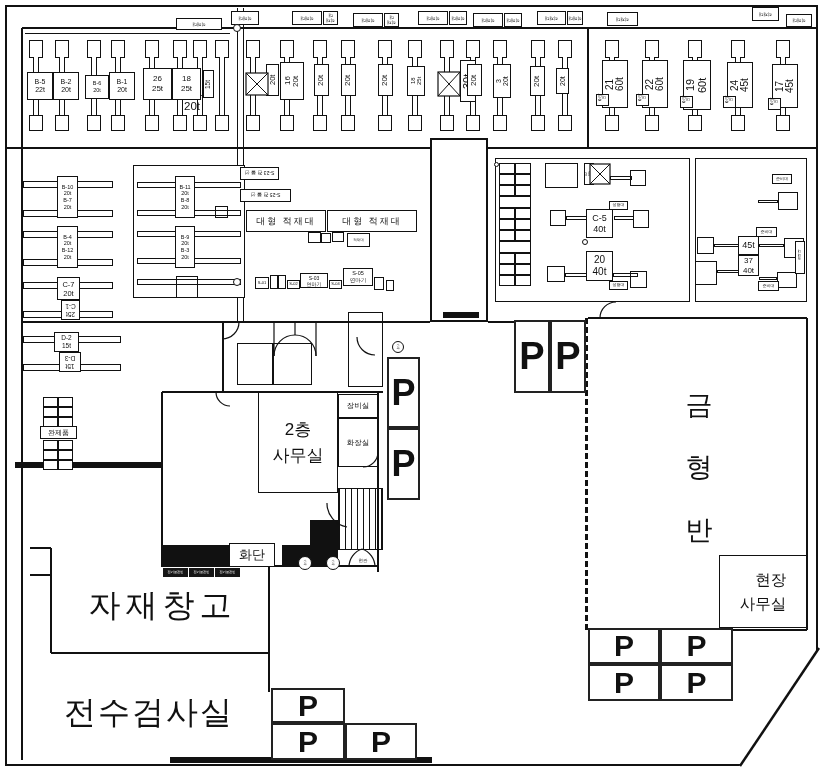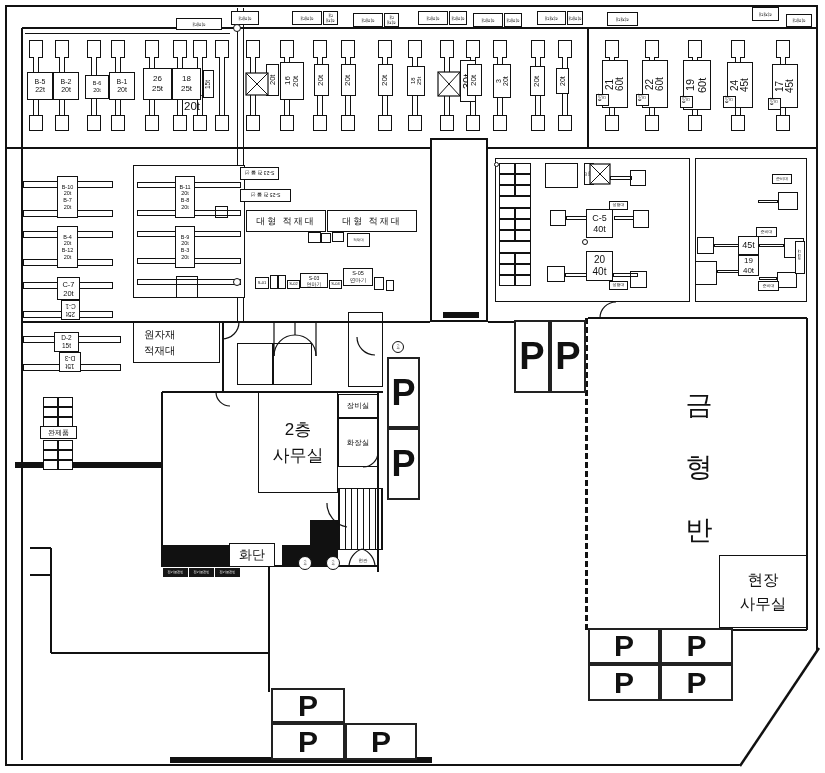--- a/index.html
+++ b/index.html
@@ -33,30 +33,30 @@
 <div id="plan">
   <div class="abs" id="outer"></div>
   <div class="abs" id="stairs"></div>
   <div class="abs" id="dashwall"></div>
 
   <div class="static" style="left:258px;top:392px;width:80px;height:101px;font-size:17px;line-height:1.5;border:1.2px solid #111;background:#fff;z-index:2;">2층
 사무실</div>
   <div class="static" style="left:338px;top:394px;width:40px;height:24px;font-size:7.5px;border:1px solid #111;background:#fff;z-index:2;">장비실</div>
   <div class="static" style="left:338px;top:418px;width:40px;height:49px;font-size:7.5px;border:1px solid #111;background:#fff;z-index:2;">화장실</div>
   <div class="static" style="left:229px;top:543px;width:46px;height:24px;font-size:13px;border:1.5px solid #111;background:#fff;z-index:4;">화단</div>
+  <div class="static" style="left:55px;top:583px;width:215px;height:46px;font-size:32px;letter-spacing:5px;">자재창고</div>
+  <div class="static" style="left:25px;top:690px;width:248px;height:46px;font-size:32px;letter-spacing:2px;">전수검사실</div>
   <div class="static" style="left:670px;top:370px;width:58px;height:195px;font-size:27px;line-height:2.3;">금
 형
 반</div>
-  <div class="static" style="left:719px;top:555px;width:88px;height:73px;font-size:15.5px;line-height:1.5;border:1.5px solid #111;background:#fff;z-index:2;">현장
+  <div class="static" style="left:719px;top:555px;width:88px;height:73px;font-size:15.5px;line-height:1.5;border:1.5px solid #111;background:#fff;z-index:2;text-align:right;">현장
 사무실</div>
   <div class="static" style="left:651px;top:162px;width:18px;height:131px;font-size:11px;line-height:3.7;border:1px solid #111;background:#fff;z-index:2;">원
 자
 재</div>
-  <div class="static" style="left:133px;top:322px;width:87px;height:41px;font-size:10.5px;line-height:1.45;border:1.2px solid #111;background:#fff;justify-content:flex-start;text-align:left;padding-left:10px;z-index:2;">원자재
-적재대</div>
   <div class="static" style="left:40px;top:426px;width:37px;height:13px;font-size:7px;border:1px solid #111;background:#fff;z-index:3;">완제품</div>
   <div class="static" style="left:246px;top:210px;width:80px;height:22px;font-size:9px;letter-spacing:2px;border:1.2px solid #111;background:#fff;z-index:2;">대형 적재대</div>
   <div class="static" style="left:327px;top:210px;width:90px;height:22px;font-size:9px;letter-spacing:2px;border:1.2px solid #111;background:#fff;z-index:2;">대형 적재대</div>
   <div class="static" style="left:184px;top:84px;width:34px;height:30px;font-size:11.5px;line-height:1.25;justify-content:flex-start;text-align:left;z-index:3;">C-1
 20t</div>
   <div class="abs" style="left:719px;top:186px;width:40px;height:32px;border:1.2px solid #111;background:#fff;z-index:2;">
     <div class="static" style="left:0;top:2px;width:100%;height:9px;font-size:6.5px;">23호기</div>
     <div class="static" style="left:0;top:11px;width:100%;height:19px;font-size:13px;">100t</div>
   </div>
   <div class="static" style="left:353px;top:556px;width:20px;height:9px;font-size:4.5px;z-index:4;">현관</div>
@@ -373,21 +373,21 @@
 연마기</div>
     <div class="lbl" style="left: 586px; top: 209px; width: 27px; height: 29px; font-size: 9px; border: 1px solid rgb(17, 17, 17); background: rgb(255, 255, 255); color: rgb(17, 17, 17);">C-5
 40t</div>
     <div class="lbl" style="left: 586px; top: 251px; width: 27px; height: 30px; font-size: 10px; border: 1px solid rgb(17, 17, 17); background: rgb(255, 255, 255); color: rgb(17, 17, 17);">20
 40t</div>
     <div class="lbl" style="left: 609px; top: 201px; width: 19px; height: 9px; font-size: 4px; border: 1px solid rgb(17, 17, 17); background: rgb(255, 255, 255); color: rgb(17, 17, 17);">성형대</div>
     <div class="lbl" style="left: 609px; top: 281px; width: 19px; height: 9px; font-size: 4px; border: 1px solid rgb(17, 17, 17); background: rgb(255, 255, 255); color: rgb(17, 17, 17);">성형대</div>
     <div class="lbl v" style="left: 584px; top: 163px; width: 10px; height: 22px; font-size: 3.5px; border: 1px solid rgb(17, 17, 17); background: rgb(255, 255, 255); color: rgb(17, 17, 17);">12
 10t</div>
     <div class="lbl" style="left: 738px; top: 236px; width: 21px; height: 19px; font-size: 9px; border: 1px solid rgb(17, 17, 17); background: rgb(255, 255, 255); color: rgb(17, 17, 17);">45t</div>
-    <div class="lbl" style="left: 738px; top: 255px; width: 21px; height: 21px; font-size: 8px; border: 1px solid rgb(17, 17, 17); background: rgb(255, 255, 255); color: rgb(17, 17, 17);">19
+    <div class="lbl" style="left: 738px; top: 255px; width: 21px; height: 21px; font-size: 8px; border: 1px solid rgb(17, 17, 17); background: rgb(255, 255, 255); color: rgb(17, 17, 17);">37
 40t</div>
     <div class="lbl" style="left: 772px; top: 174px; width: 20px; height: 10px; font-size: 4px; border: 1px solid rgb(17, 17, 17); background: rgb(255, 255, 255); color: rgb(17, 17, 17);">준비대</div>
     <div class="lbl" style="left: 756px; top: 227px; width: 21px; height: 10px; font-size: 4px; border: 1px solid rgb(17, 17, 17); background: rgb(255, 255, 255); color: rgb(17, 17, 17);">준비대</div>
     <div class="lbl" style="left: 758px; top: 281px; width: 21px; height: 10px; font-size: 4px; border: 1px solid rgb(17, 17, 17); background: rgb(255, 255, 255); color: rgb(17, 17, 17);">준비대</div>
     <div class="lbl v" style="left: 795px; top: 241px; width: 10px; height: 33px; font-size: 3.5px; border: 1px solid rgb(17, 17, 17); background: rgb(255, 255, 255); color: rgb(17, 17, 17);">적재대</div>
     <div class="lbl" style="left: 163px; top: 568px; width: 25px; height: 9px; font-size: 3.2px; border: none; background: rgb(22, 22, 22); color: rgb(255, 255, 255);">전기분전반</div>
     <div class="lbl" style="left: 189px; top: 568px; width: 25px; height: 9px; font-size: 3.2px; border: none; background: rgb(22, 22, 22); color: rgb(255, 255, 255);">전기분전반</div>
     <div class="lbl" style="left: 215px; top: 568px; width: 25px; height: 9px; font-size: 3.2px; border: none; background: rgb(22, 22, 22); color: rgb(255, 255, 255);">전기분전반</div>
     <div class="circ" style="left: 233px; top: 24px; width: 8px; height: 8px;"></div>
     <div class="circ" style="left: 233px; top: 278px; width: 8px; height: 8px;"></div>

